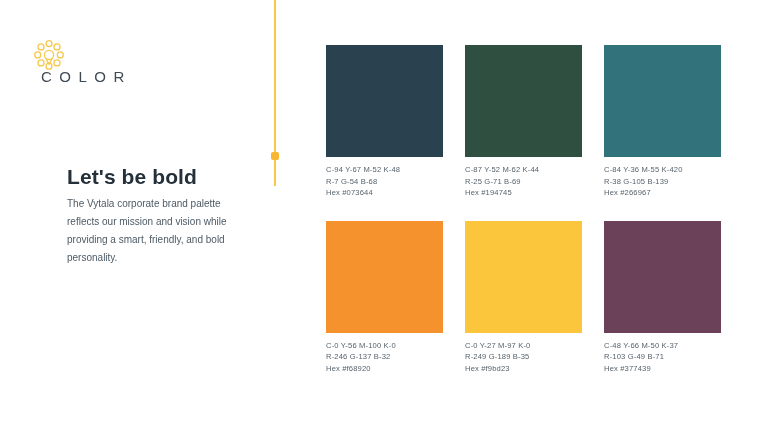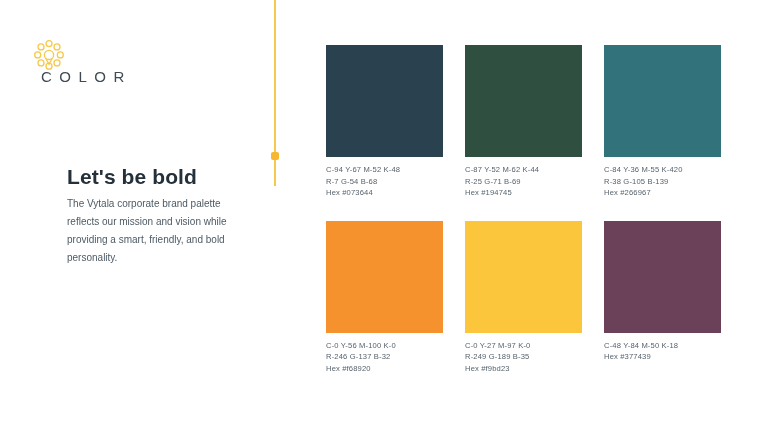--- a/index.html
+++ b/index.html
@@ -190,18 +190,19 @@
     <div class="swatch-meta">
       <div>C-0 Y-27 M-97 K-0</div>
       <div>R-249 G-189 B-35</div>
       <div>Hex #f9bd23</div>
     </div>
   </div>
 
   <div class="swatch-cell">
     <span class="swatch-chip" style="background:#6b4159"></span>
     <div class="swatch-meta">
-      <div>C-48 Y-84 M-50 K-18</div>
+      <div>C-48 Y-66 M-50 K-37</div>
+      <div>R-103 G-49 B-71</div>
       <div>Hex #377439</div>
     </div>
   </div>
 
 </div>
 
 </body></html>

